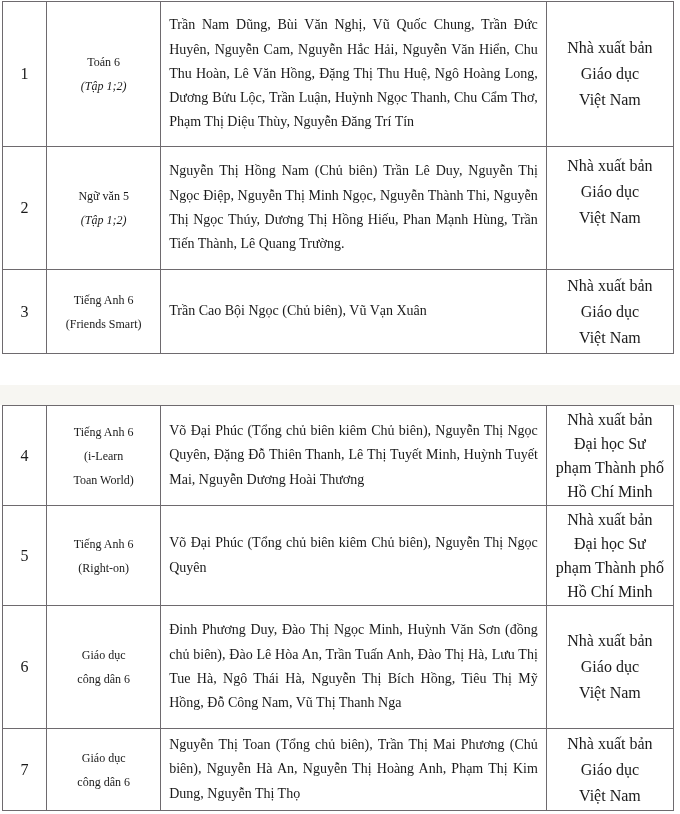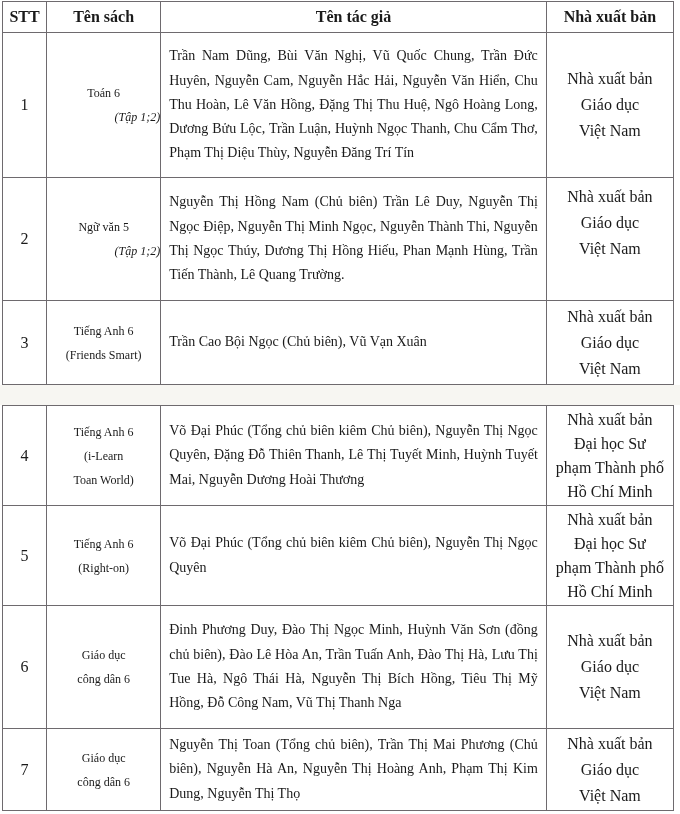--- a/index.html
+++ b/index.html
@@ -44,21 +44,20 @@
       font-size: 16px;
     }
     .book {
       text-align: center;
       font-size: 12px;
       line-height: 24px;
     }
     .book .sub-italic {
       font-style: italic;
       display: block;
-      text-align: right;
     }
     .book .line {
       display: block;
     }
     .authors {
       font-size: 14px;
       line-height: 24.3px;
       text-align: justify;
       text-align-last: left;
       padding: 0 8px 0 8px !important;
@@ -86,26 +85,20 @@
 <body>
 
 <table class="tbl" id="tbl-top">
   <colgroup>
     <col class="col-stt">
       <col class="col-name">
       <col class="col-author">
       <col class="col-pub">
   </colgroup>
   <tbody>
-      <tr>
-    <th>STT</th>
-    <th>Tên sách</th>
-    <th>Tên tác giả</th>
-    <th>Nhà xuất bản</th>
-  </tr>
 
   <tr style="height:145px;">
     <td class="stt">1</td>
     <td class="book">
       <span class="line">Toán 6</span>
       <span class="sub-italic">(Tập 1;2)</span>
     </td>
     <td class="authors">Trần Nam Dũng, Bùi Văn Nghị, Vũ Quốc Chung, Trần Đức Huyên, Nguyễn Cam, Nguyễn Hắc Hải, Nguyễn Văn Hiển, Chu Thu Hoàn, Lê Văn Hồng, Đặng Thị Thu Huệ, Ngô Hoàng Long, Dương Bửu Lộc, Trần Luận, Huỳnh Ngọc Thanh, Chu Cẩm Thơ, Phạm Thị Diệu Thùy, Nguyễn Đăng Trí Tín</td>
     <td class="pub">
       <span class="line">Nhà xuất bản</span>

